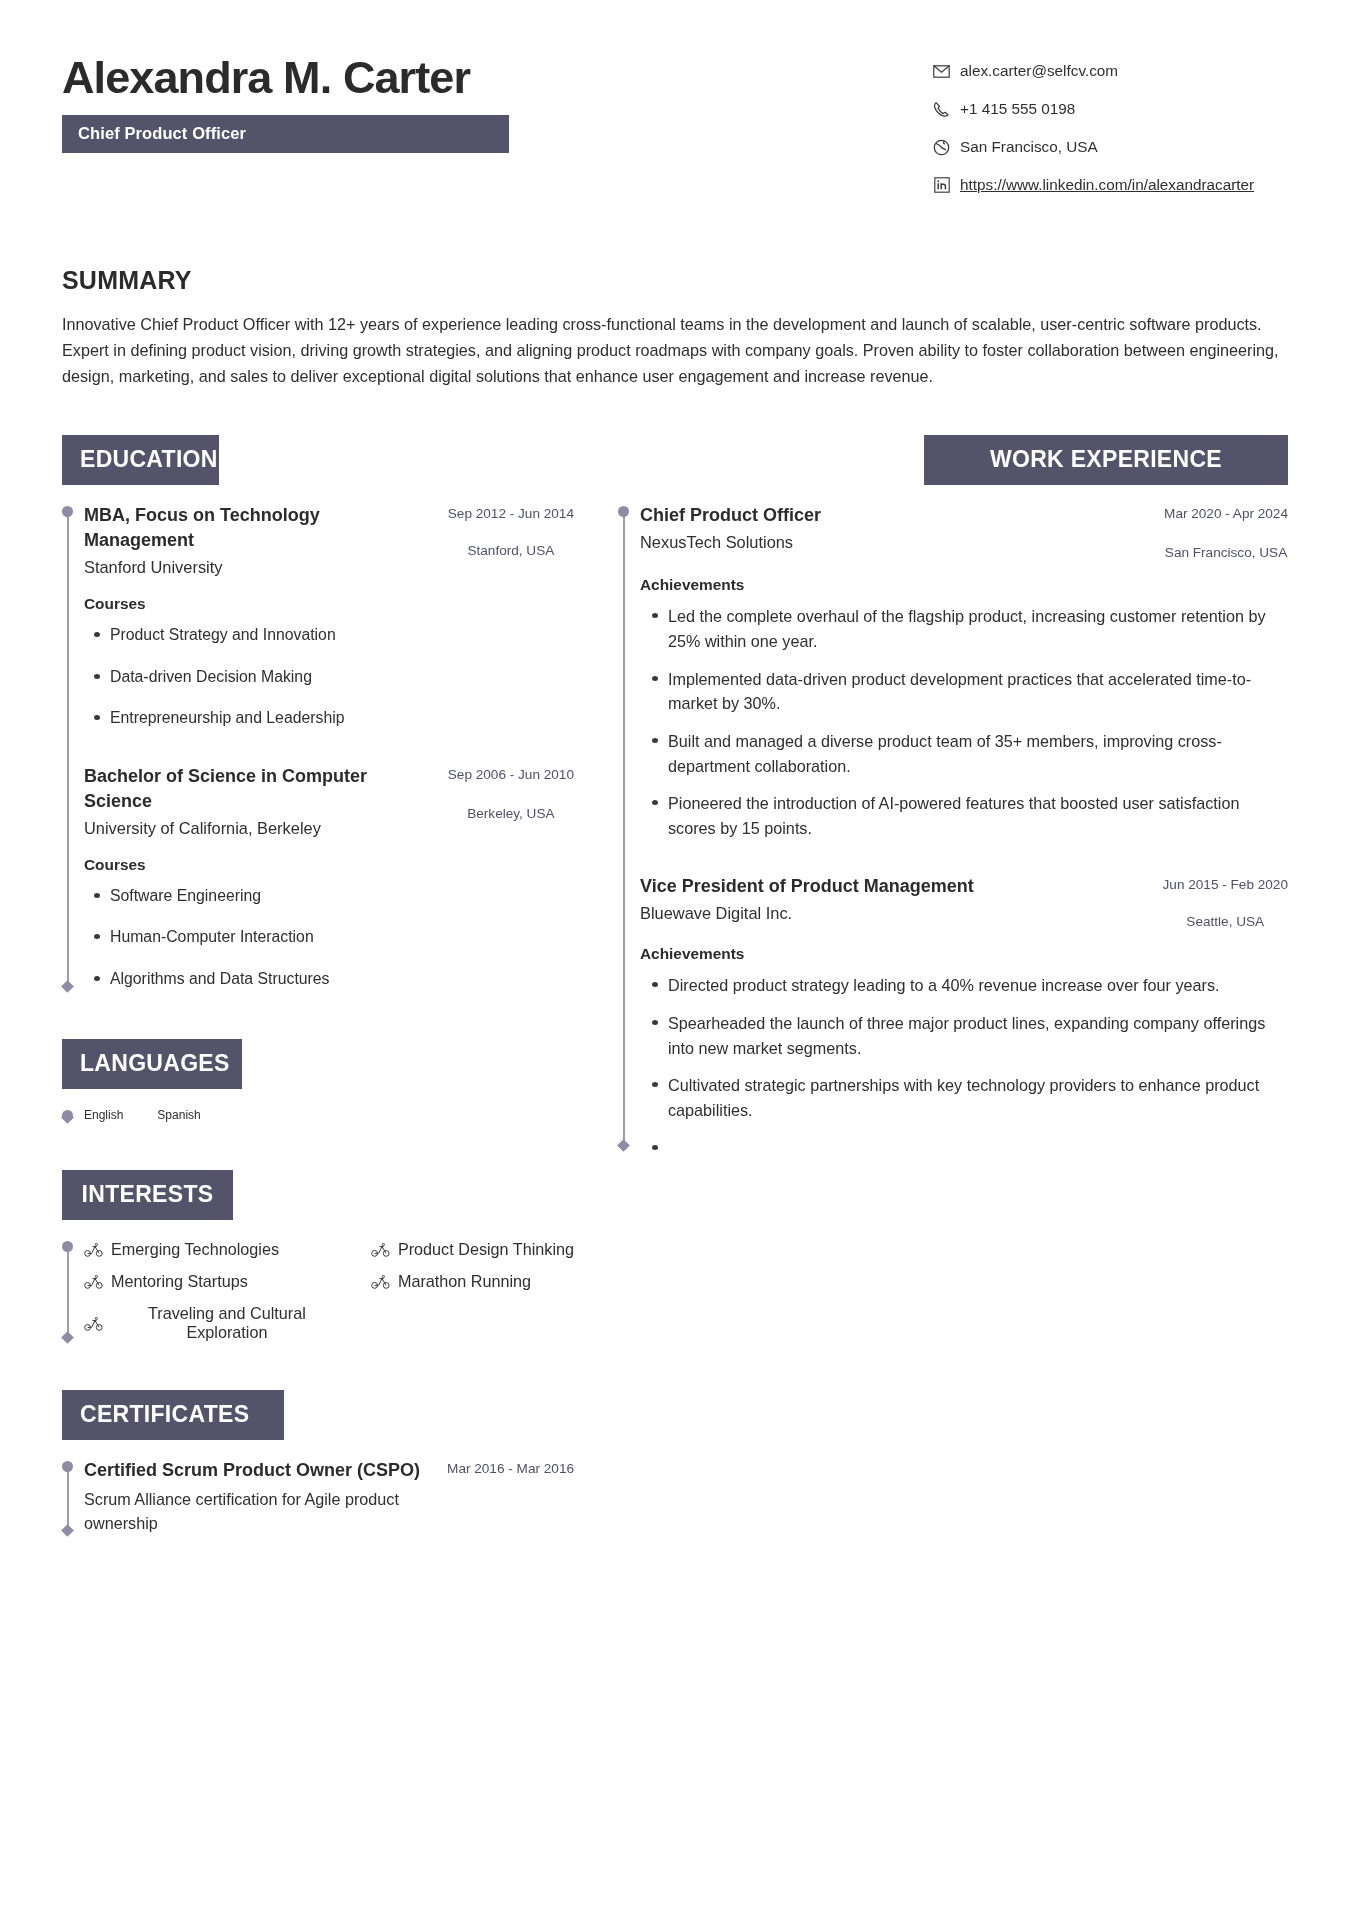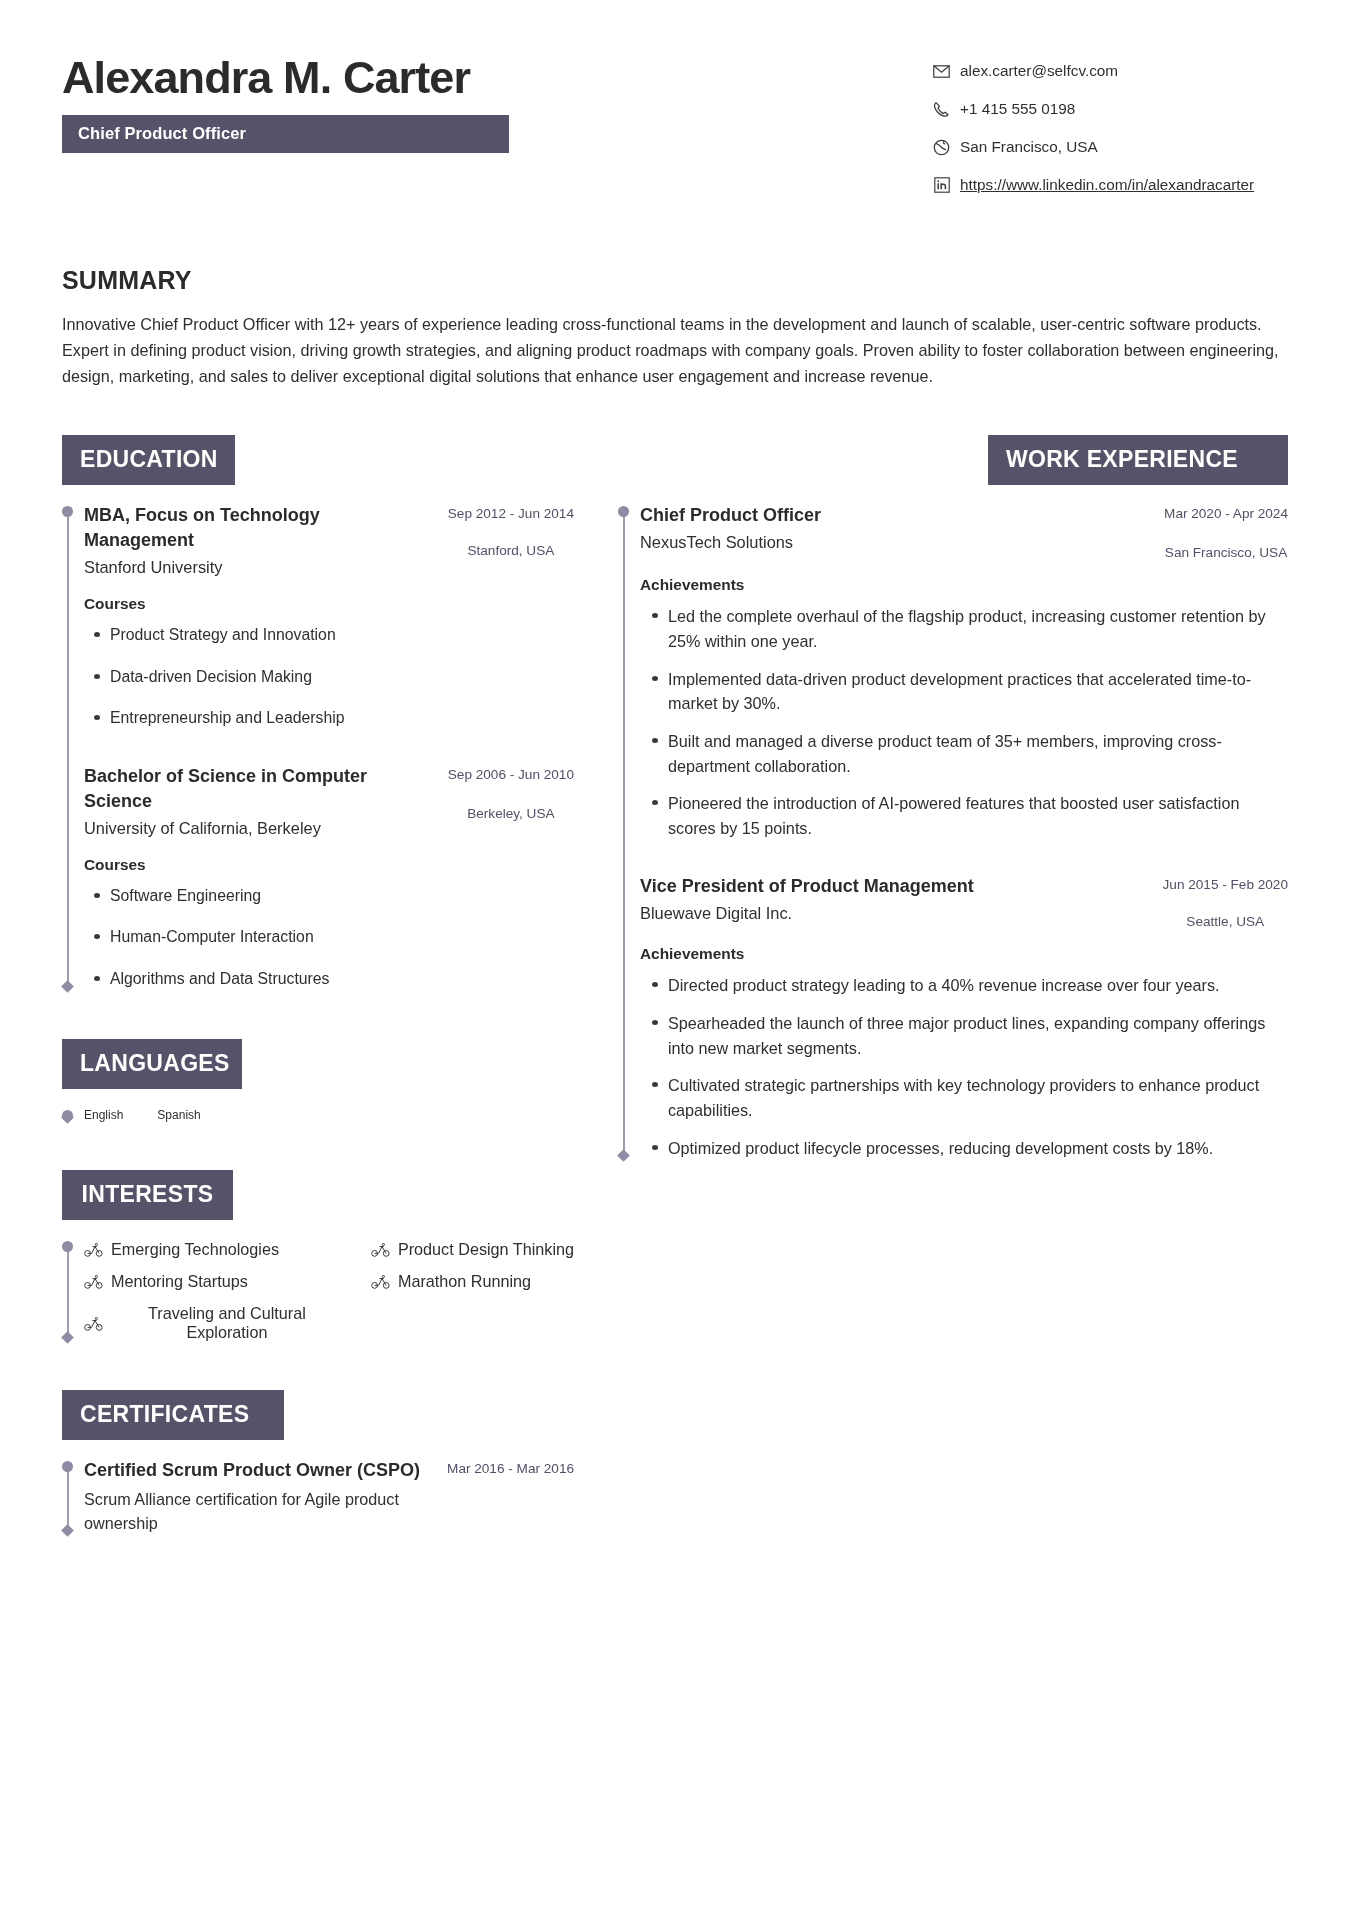--- a/index.html
+++ b/index.html
@@ -52,25 +52,25 @@
   .columns { display: flex; gap: 44px; margin-top: 46px; align-items: flex-start; }
   .col-left { width: 512px; flex: 0 0 512px; }
   .col-right { width: 480px; flex: 1 1 auto; }
 
   
   .bar {
     background: #55536a; color: #ffffff;
     font-size: 23px; font-weight: 700; letter-spacing: 0.3px;
     padding: 11px 18px 12px 18px; display: inline-block;
   }
-  .bar-edu { width: 173px; }
+  .bar-edu { width: 157px; }
   .bar-lang { width: 180px; text-align: center; }
   .bar-int  { width: 171px; text-align: center; }
   .bar-cert { width: 222px; }
-  .bar-work { width: 300px; }
+  .bar-work { width: 364px; text-align: center; }
   .bar-row-right { display: flex; justify-content: flex-end; }
 
   
   .timeline { position: relative; padding-left: 22px; margin-top: 18px; }
   .timeline::before {
     content: ""; position: absolute; left: 5px; top: 7px; bottom: 9px;
     width: 1.6px; background: #9d9bb0;
   }
   .tl-dot {
     position: absolute; left: 0px; top: 3px;
@@ -421,21 +421,20 @@
             <div class="li">
                 <span class="dot"></span>
                 <span>Spearheaded the launch of three major product lines, expanding company offerings into new market segments.</span>
               </div>
             <div class="li">
                 <span class="dot"></span>
                 <span>Cultivated strategic partnerships with key technology providers to enhance product capabilities.</span>
               </div>
             <div class="li">
                 <span class="dot"></span>
-                <span>Optimized product lifecycle processes, reducing development costs by 18%.</span>
               </div>
           </div>
         </div>
 
       </div>
     </div>
 
   </div>
 </div>
 

